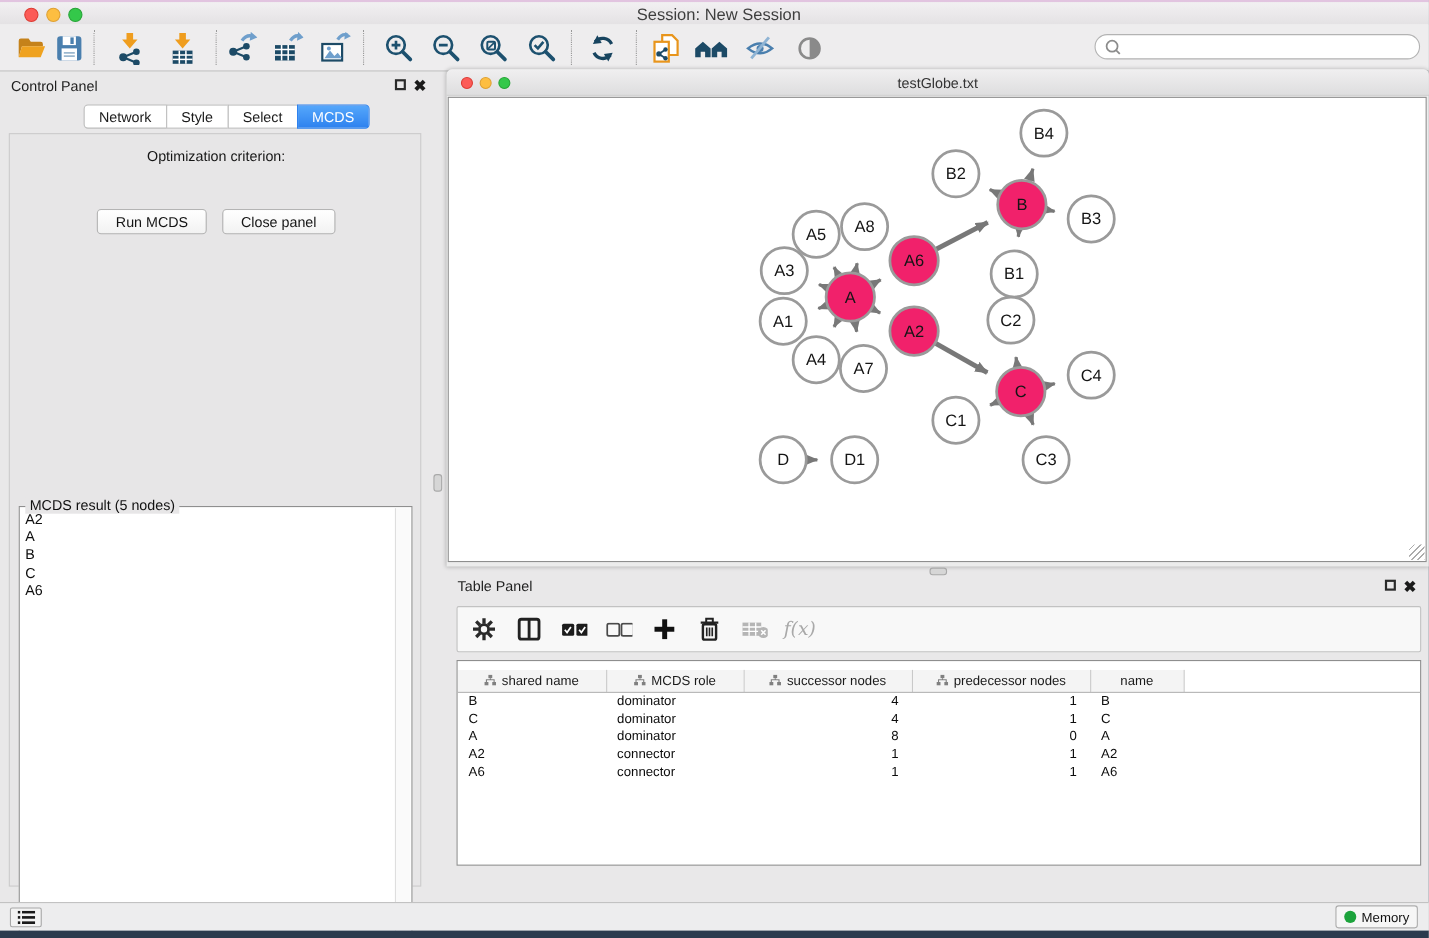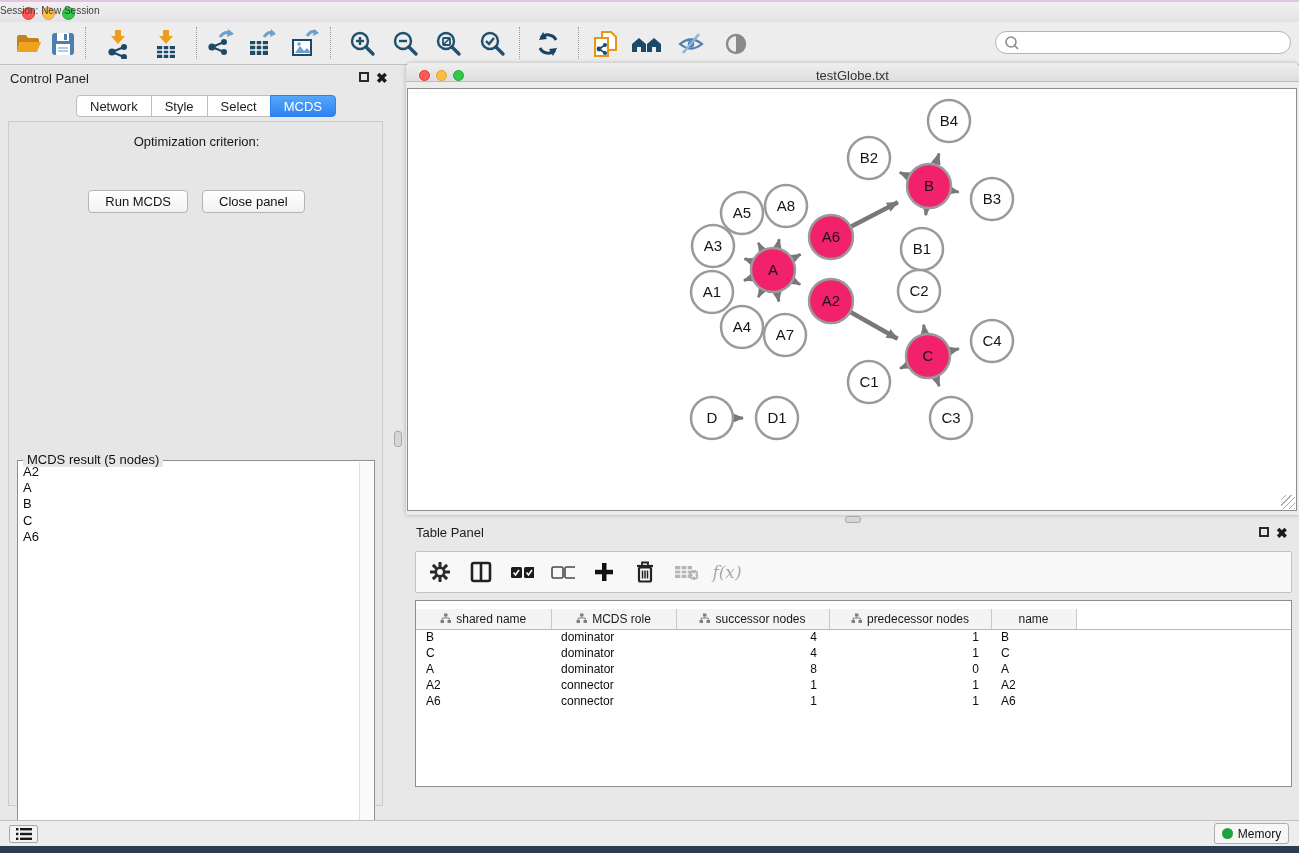--- a/index.html
+++ b/index.html
@@ -8,21 +8,21 @@
     font-family:"Liberation Sans",sans-serif;background:#e9e8e9;color:#222;}
   .abs{position:absolute;}
 
   
   .pinkstrip{left:0;top:0;width:1299px;height:2px;background:#e2c4e0;}
   .titlebar{left:0;top:2px;width:1299px;height:20px;background:linear-gradient(#f2f0f2,#e4e2e4);}
   .tl{position:absolute;top:5px;width:13px;height:13px;border-radius:50%;}
   .tl.r{left:22px;background:#fc5b57;border:1px solid #dd3c34;}
   .tl.y{left:42px;background:#fdbe41;border:1px solid #dfa133;}
   .tl.g{left:62px;background:#34c84a;border:1px solid #27a537;}
-  .wintitle{position:absolute;left:0;right:0;top:3px;font-size:10px;color:#3e3e3e;}
+  .wintitle{position:absolute;left:8px;right:0;top:3px;text-align:center;font-size:15px;color:#3e3e3e;}
 
   .toolbar{left:0;top:22px;width:1299px;height:43px;background:#eeedee;border-bottom:1px solid #c2c1c2;}
   .tbi{position:absolute;top:5px;width:34px;height:34px;display:flex;align-items:center;justify-content:center;cursor:default;}
   .tbsep{position:absolute;top:5px;height:32px;border-left:1px dotted #9a9a9a;width:0;}
   .searchbox{position:absolute;left:995px;top:9px;width:296px;height:23px;background:#fff;
     border:1px solid #b3b3b3;border-radius:12px;display:flex;align-items:center;padding-left:8px;}
   .searchbox input{border:none;outline:none;flex:1;font-size:12px;background:transparent;font-family:"Liberation Sans",sans-serif;}
 
   
   .cp-title{left:10px;top:71px;font-size:13px;color:#1e1e1e;}
@@ -48,21 +48,21 @@
     font-size:13px;display:flex;align-items:center;color:#141414;}
   .groupbox{left:8px;top:338px;width:358px;height:420px;border:1px solid #8f8f8f;background:#fff;}
   .groupbox .legend{position:absolute;top:-9px;left:5px;background:#e7e6e7;padding:0 4px;font-size:13px;color:#111;}
   .mcds-list{position:absolute;left:1px;top:1px;right:15px;bottom:1px;overflow:hidden;padding:2px 0 0 4px;}
   .mcds-list div{font-size:13px;line-height:16.2px;color:#0d0d0d;}
   .vscroll{position:absolute;top:1px;right:1px;bottom:1px;width:14px;background:#fafafa;border-left:1px solid #dedede;}
 
   
   .netwin{left:406px;top:63px;width:893px;height:452px;background:#ececec;border-radius:5px 5px 0 0;
     box-shadow:0 0 4px rgba(0,0,0,.25);}
-  .net-titlebar{position:absolute;left:0;top:0;right:0;height:19px;background:linear-gradient(#f0eff0,#dededf);
+  .net-titlebar{position:absolute;left:0;top:0;right:0;height:24px;background:linear-gradient(#f0eff0,#dededf);
     border-bottom:1px solid #bdbdbd;border-radius:5px 5px 0 0;}
   .ntl{position:absolute;top:7px;width:11px;height:11px;border-radius:50%;}
   .net-title{position:absolute;left:0;right:0;top:5px;text-align:center;font-size:13px;color:#333;}
   .canvas{position:absolute;left:1px;top:25px;width:890px;height:423px;background:#fff;border:1px solid #8e8e8e;}
   .resize-corner{position:absolute;right:1px;bottom:1px;width:14px;height:14px;
     background:repeating-linear-gradient(135deg,transparent 0 3px,#ababab 3px 4px);}
   .grip-v{left:394px;top:431px;width:8px;height:16px;background:#d6d6d6;border:1px solid #a9a9a9;border-radius:3px;}
   .grip-h{left:845px;top:516px;width:16px;height:7px;background:#d6d6d6;border:1px solid #a9a9a9;border-radius:3px;}
 
   

